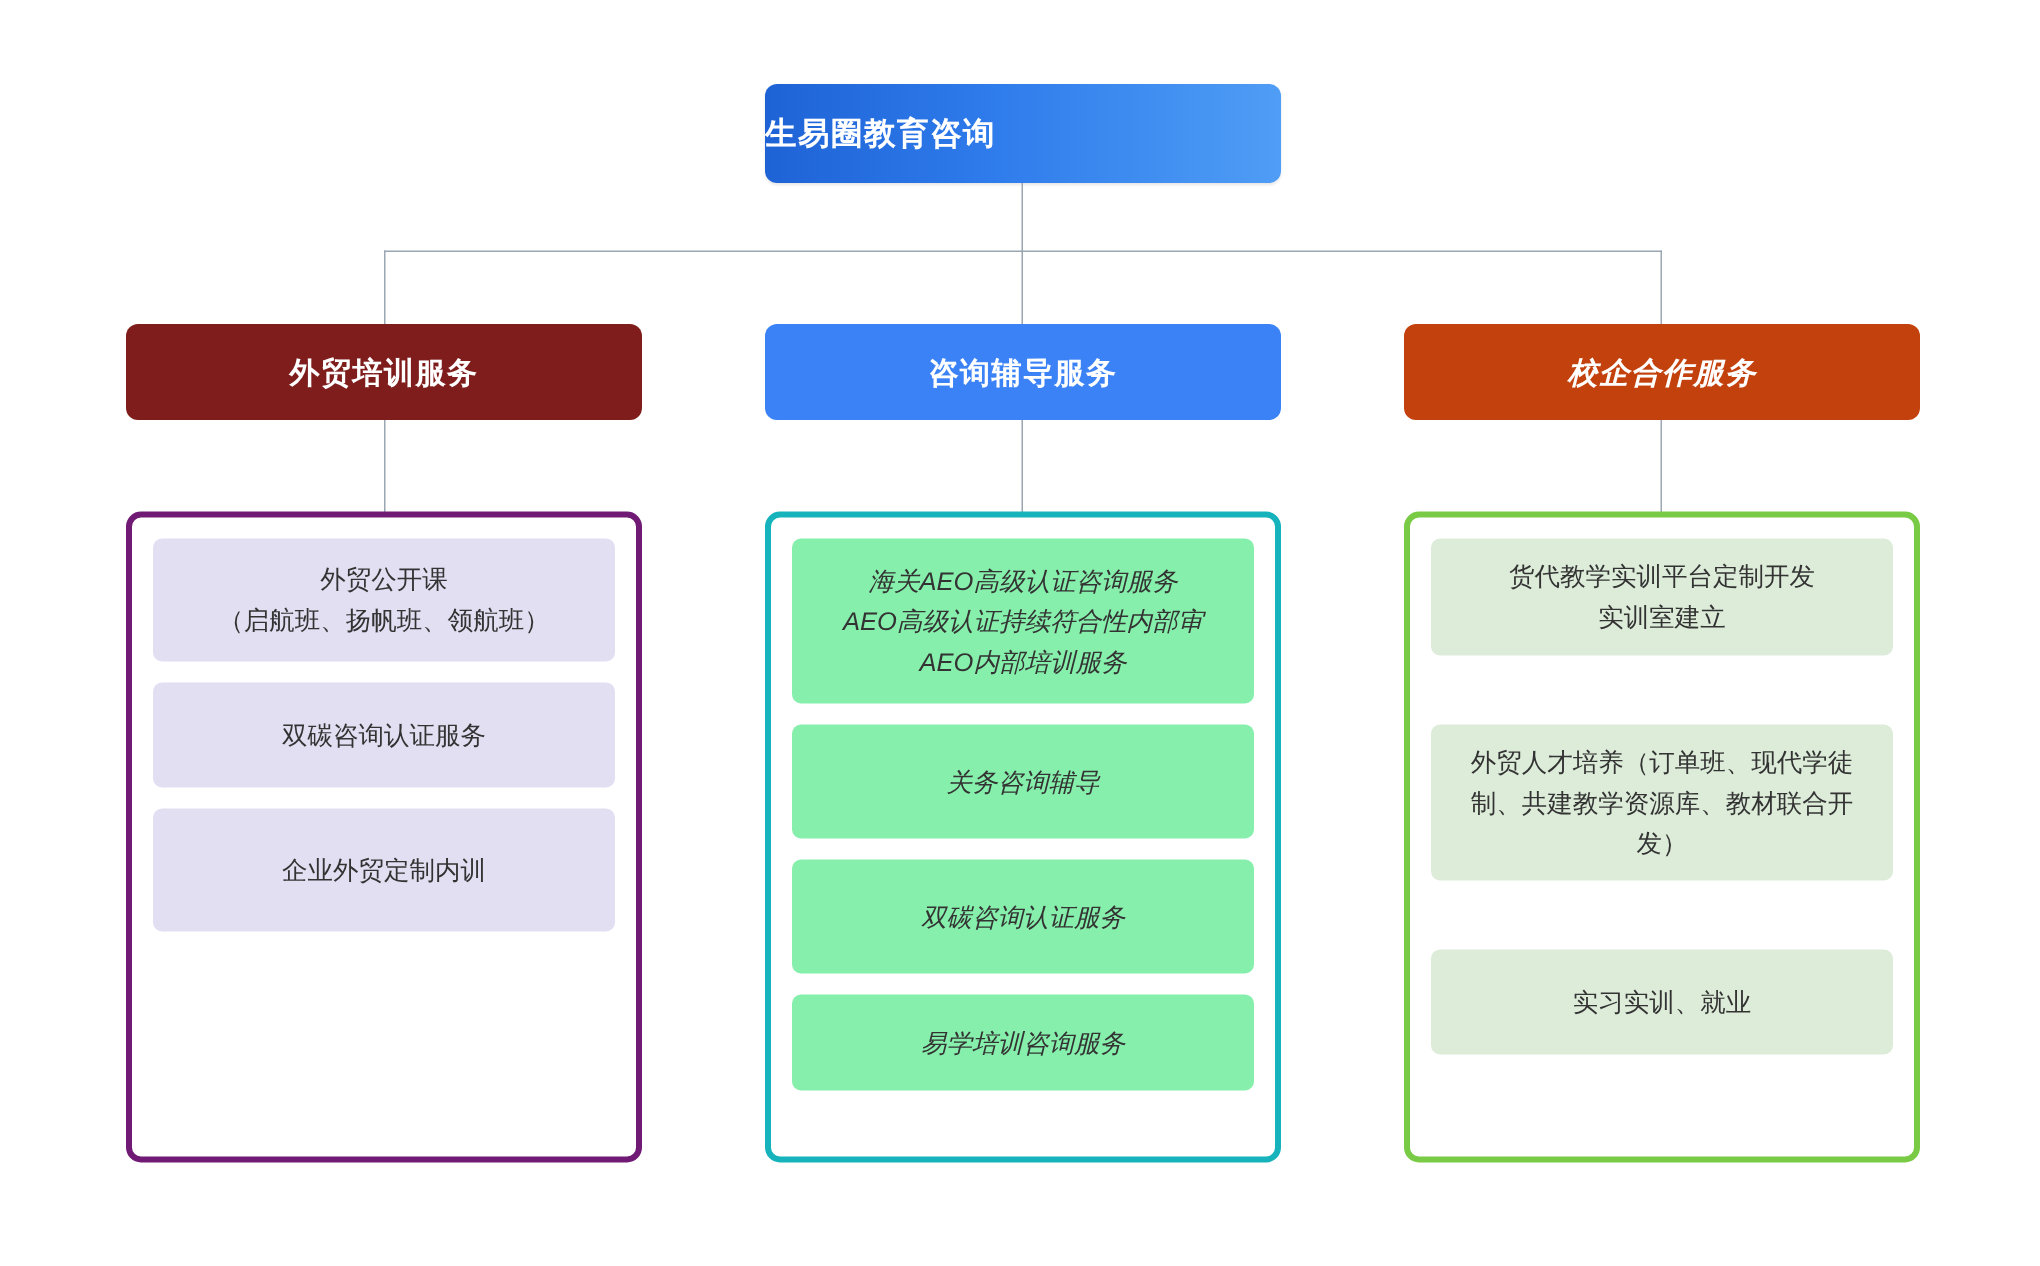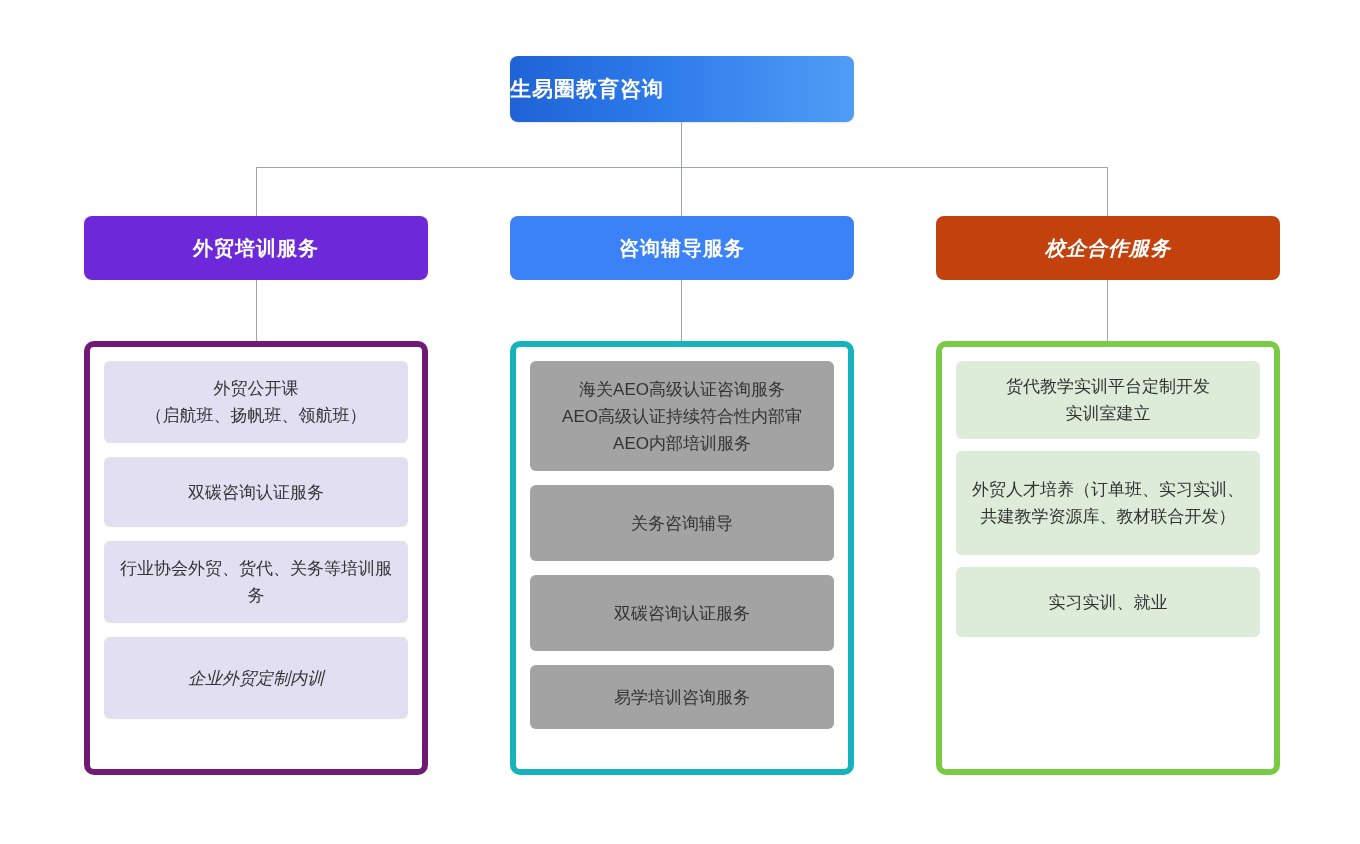--- a/index.html
+++ b/index.html
@@ -64,57 +64,57 @@
     border-radius: 8px;
     color: #ffffff;
     font-size: 20px;
     font-weight: bold;
     display: flex;
     align-items: center;
     justify-content: center;
     letter-spacing: 1px;
     box-sizing: border-box;
   }
-  .col-1 .col-header { background: #6d28d9; }
+  .col-1 .col-header { background: #7f1d1d; }
   .col-2 .col-header { background: #3b82f6; }
   .col-3 .col-header { background: #c2410c; font-style: italic; }
 
   .col-body {
     position: absolute;
     top: 125px;
     left: 0;
     width: 344px;
     height: 434px;
     box-sizing: border-box;
     border-radius: 10px;
-    border: 6px solid #701a75;
+    border: 4px solid #701a75;
     padding: 14px 14px;
     display: flex;
     flex-direction: column;
     justify-content: flex-start;
     background: #ffffff;
   }
   .col-2 .col-body { border-color: #17b3bc; }
-  .col-3 .col-body { border-color: #79ca45; }
+  .col-3 .col-body { border-color: #79ca45; gap: 34px; }
 
   .chip {
     border-radius: 6px;
     background: #e2dff2;
     color: #333333;
     font-size: 17px;
     line-height: 27px;
     text-align: center;
     display: flex;
     align-items: center;
     justify-content: center;
     padding: 10px 10px;
     box-sizing: border-box;
     white-space: pre-line;
   }
-  .col-2 .chip { background: #a3a3a3; }
+  .col-2 .chip { background: #86efac; font-style: italic; }
   .col-3 .chip { background: #dcecd9; }
 
   
   .col-1 .chip { flex: 0 0 auto; }
   .col-1 .chip:nth-child(1) { height: 82px; margin-bottom: 14px; }
   .col-1 .chip:nth-child(2) { height: 70px; margin-bottom: 14px; }
   .col-1 .chip:nth-child(3) { height: 82px; margin-bottom: 14px; }
   .col-1 .chip:nth-child(4) { height: 82px; font-style: italic; }
 
   .col-2 .chip { flex: 0 0 auto; }
@@ -149,21 +149,20 @@
   <div class="conn v" style="left:1107px; top:280px; height:62px;"></div>
 
   <div class="column col-1">
     <div class="col-header">
       <span>外贸培训服务</span>
     </div>
     <div class="col-body">
       <div class="chip">外贸公开课
 （启航班、扬帆班、领航班）</div>
       <div class="chip">双碳咨询认证服务</div>
-      <div class="chip">行业协会外贸、货代、关务等培训服务</div>
       <div class="chip">企业外贸定制内训</div>
     </div>
   </div>
 
   <div class="column col-2">
     <div class="col-header">
       <span>咨询辅导服务</span>
     </div>
     <div class="col-body">
       <div class="chip">海关AEO高级认证咨询服务
@@ -175,18 +174,18 @@
     </div>
   </div>
 
   <div class="column col-3">
     <div class="col-header">
       <span>校企合作服务</span>
     </div>
     <div class="col-body">
       <div class="chip">货代教学实训平台定制开发
 实训室建立</div>
-      <div class="chip">外贸人才培养（订单班、实习实训、共建教学资源库、教材联合开发）</div>
+      <div class="chip">外贸人才培养（订单班、现代学徒制、共建教学资源库、教材联合开发）</div>
       <div class="chip">实习实训、就业</div>
     </div>
   </div>
 
 </div>
 
 </body></html>

